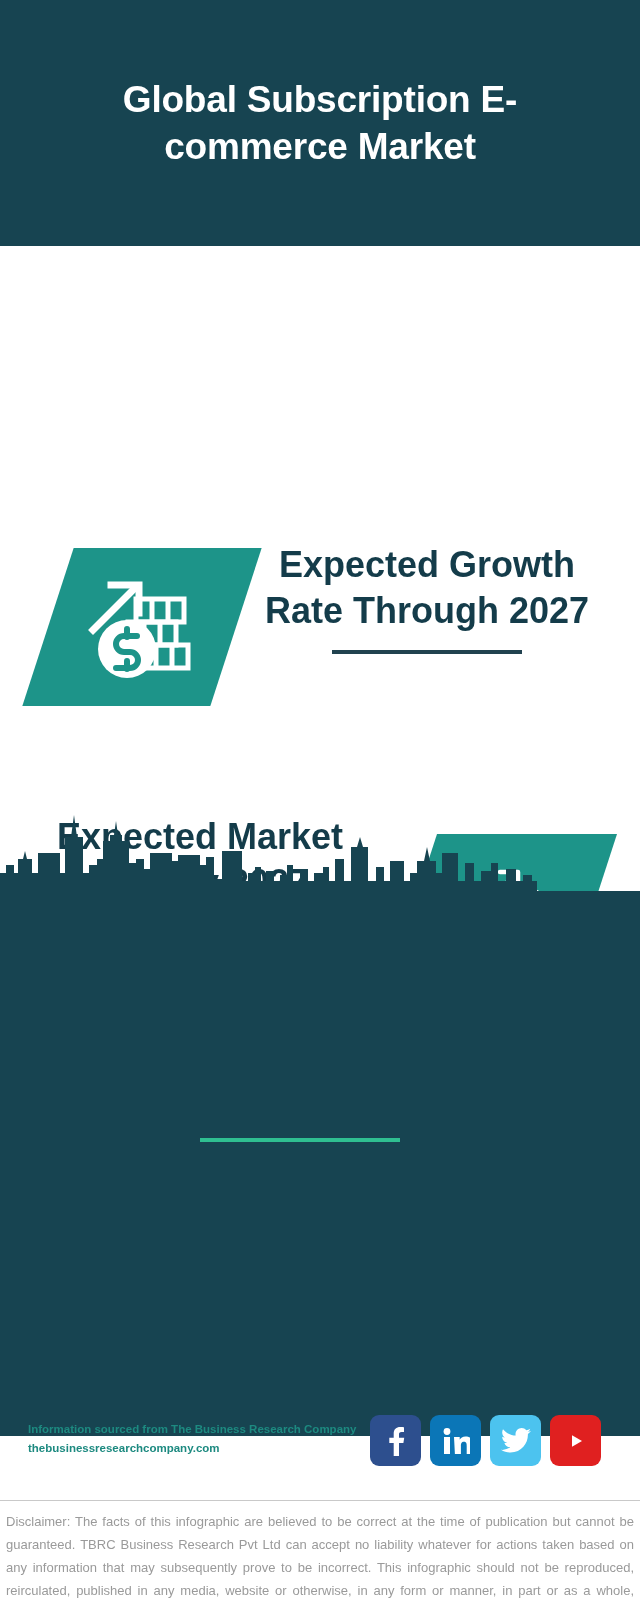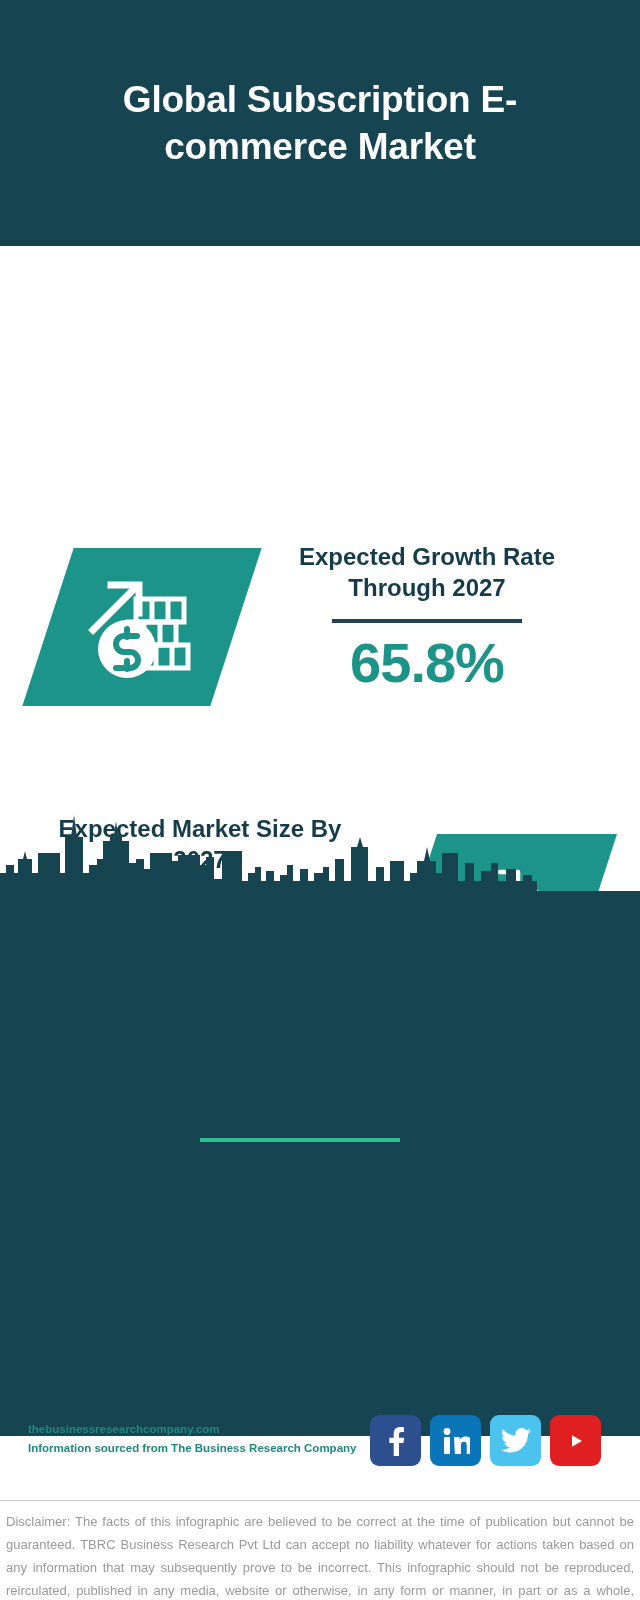--- a/index.html
+++ b/index.html
@@ -55,21 +55,21 @@
     text-align:center;
   }
   .stat2{
     position:absolute;
     left:38px; top:568px;
     width:324px;
     text-align:center;
   }
   .stat-label{
     color:#143c4a;
-    font-size:24px;
+    font-size:36px;
     font-weight:bold;
     line-height:1.28;
   }
   .stat-rule{
     height:4px;
     background:#21424f;
     margin:16px auto 10px auto;
   }
   .stat1 .stat-rule{ width:190px; }
   .stat2 .stat-rule{ width:196px; }
@@ -173,21 +173,20 @@
           <path d="M54 68 h-13 a8 8 0 0 0 0 16 h6 a8 8 0 0 1 0 16 h-14"></path>
           <path d="M44 61 v8 M44 93 v8"></path>
         </g>
       </svg>
     </div>
   </div>
 
   <div class="stat1">
     <div class="stat-label">Expected Growth Rate Through 2027</div>
     <div class="stat-rule"></div>
-    <div class="stat-value">65.8%</div>
   </div>
 
   <div class="stat2">
     <div class="stat-label">Expected Market Size By 2027</div>
     <div class="stat-rule"></div>
     <div class="stat-value">$1482.11 Bn</div>
   </div>
 
   <div class="para" style="left:412px; top:588px; width:180px; height:154px;">
     <div class="glyph">
@@ -224,22 +223,22 @@
     <path fill="#174451" d="M0 92 V72 h6 v-8 h8 v8 h4 v-14 h5 l2-8 2 8 h5 v14 h6 V52 h22 v20 h5 V36 h6 l3-22 3 22 h6 v36 h6 v-8 h8 v-6 h6 V40 h7 v-6 h4 l2-14 2 14 h4 v6 h7 v22 h7 v-4 h8 v10 h6 V52 h22 v8 h6 v-6 h22 v10 h6 v-8 h8 v22 h8 V50 h20 v30 h6 v-8 h7 v-6 h6 v14 h5 v-10 h8 v10 h6 v-6 h7 v-10 h6 v16 h7 v-12 h8 v12 h6 v-8 h9 v-6 h6 v14 h6 V58 h9 v22 h7 V46 h6 l3-10 3 10 h5 v34 h8 v-14 h8 v14 h6 v-20 h14 v20 h6 v-8 h7 v-12 h7 l3-14 3 14 h6 v12 h6 V52 h16 v28 h7 v-18 h9 v18 h7 v-10 h10 v-8 h7 v18 h8 v-12 h10 v12 h7 v-6 h9 v6 h5 v12 H0 Z"></path>
   </svg>
 
 </div>
 
 <div class="mid-rule"></div>
 
 <div class="footer"></div>
 
 <div class="src">
+  <div>Information sourced from The Business Research Company</div>
   <div>thebusinessresearchcompany.com</div>
-  <div>Information sourced from The Business Research Company</div>
 </div>
 
 <div class="socials">
   <a class="soc" style="background:#2d4f8e;">
     <svg width="26" height="30" viewBox="0 0 26 30">
         <path fill="#fff" d="M16 30V17h4.4l.8-5.2H16V8.6c0-1.5.4-2.6 2.6-2.6H21V1.3C20.5 1.2 19 1 17.2 1c-3.9 0-6.5 2.3-6.5 6.6v4.2H6.3V17h4.4v13z"></path>
       </svg>
   </a>
   <a class="soc" style="background:#0b76b7;">
     <svg width="28" height="28" viewBox="0 0 28 28">

